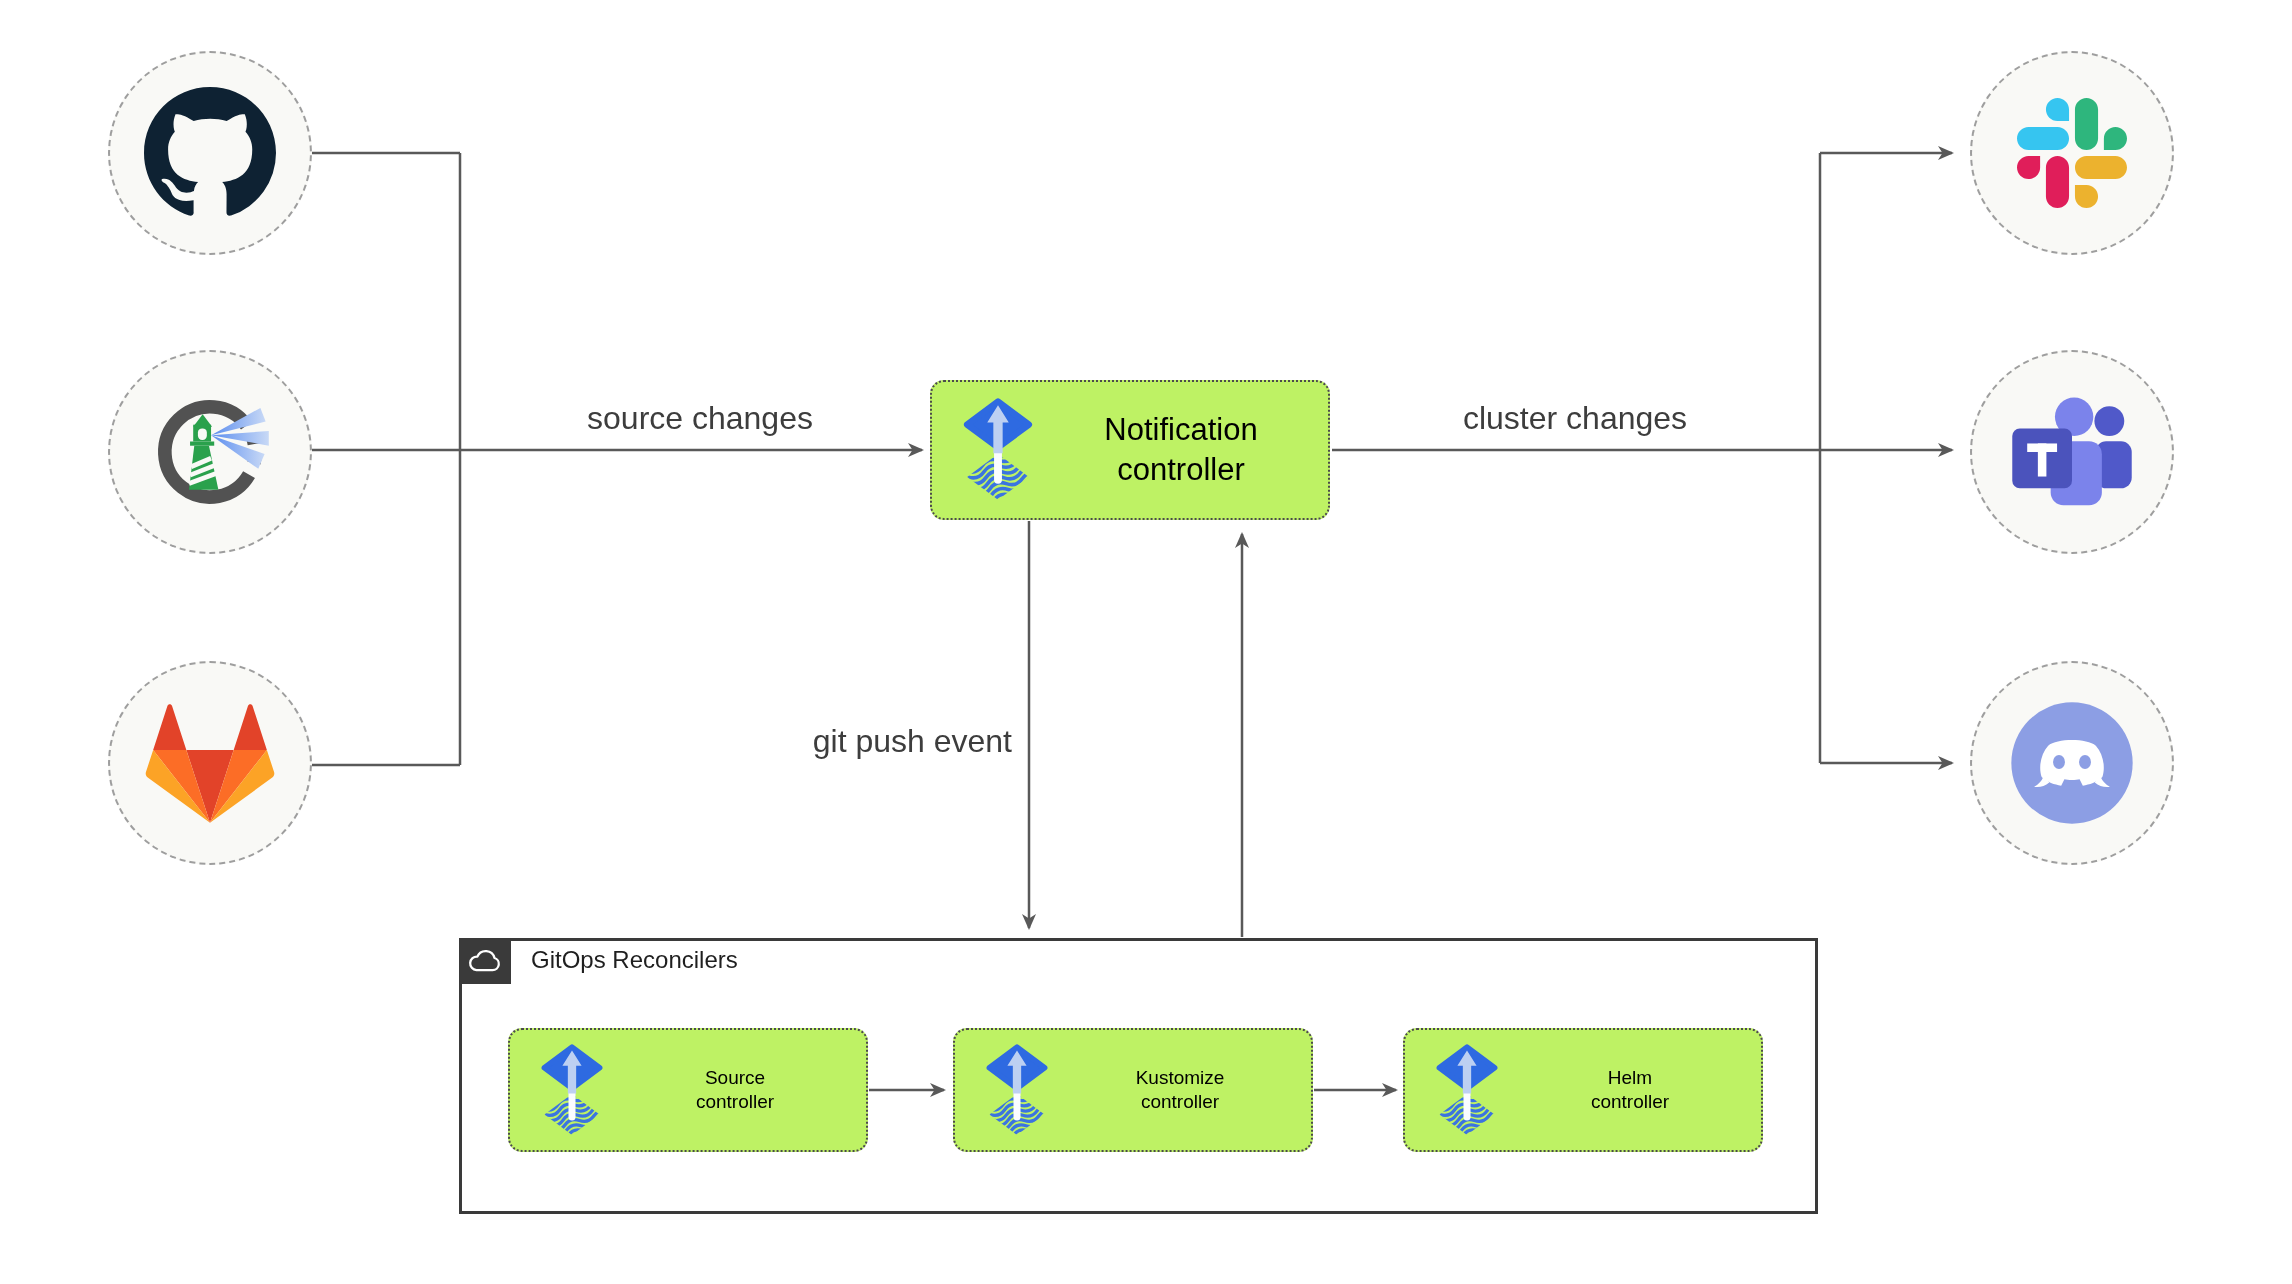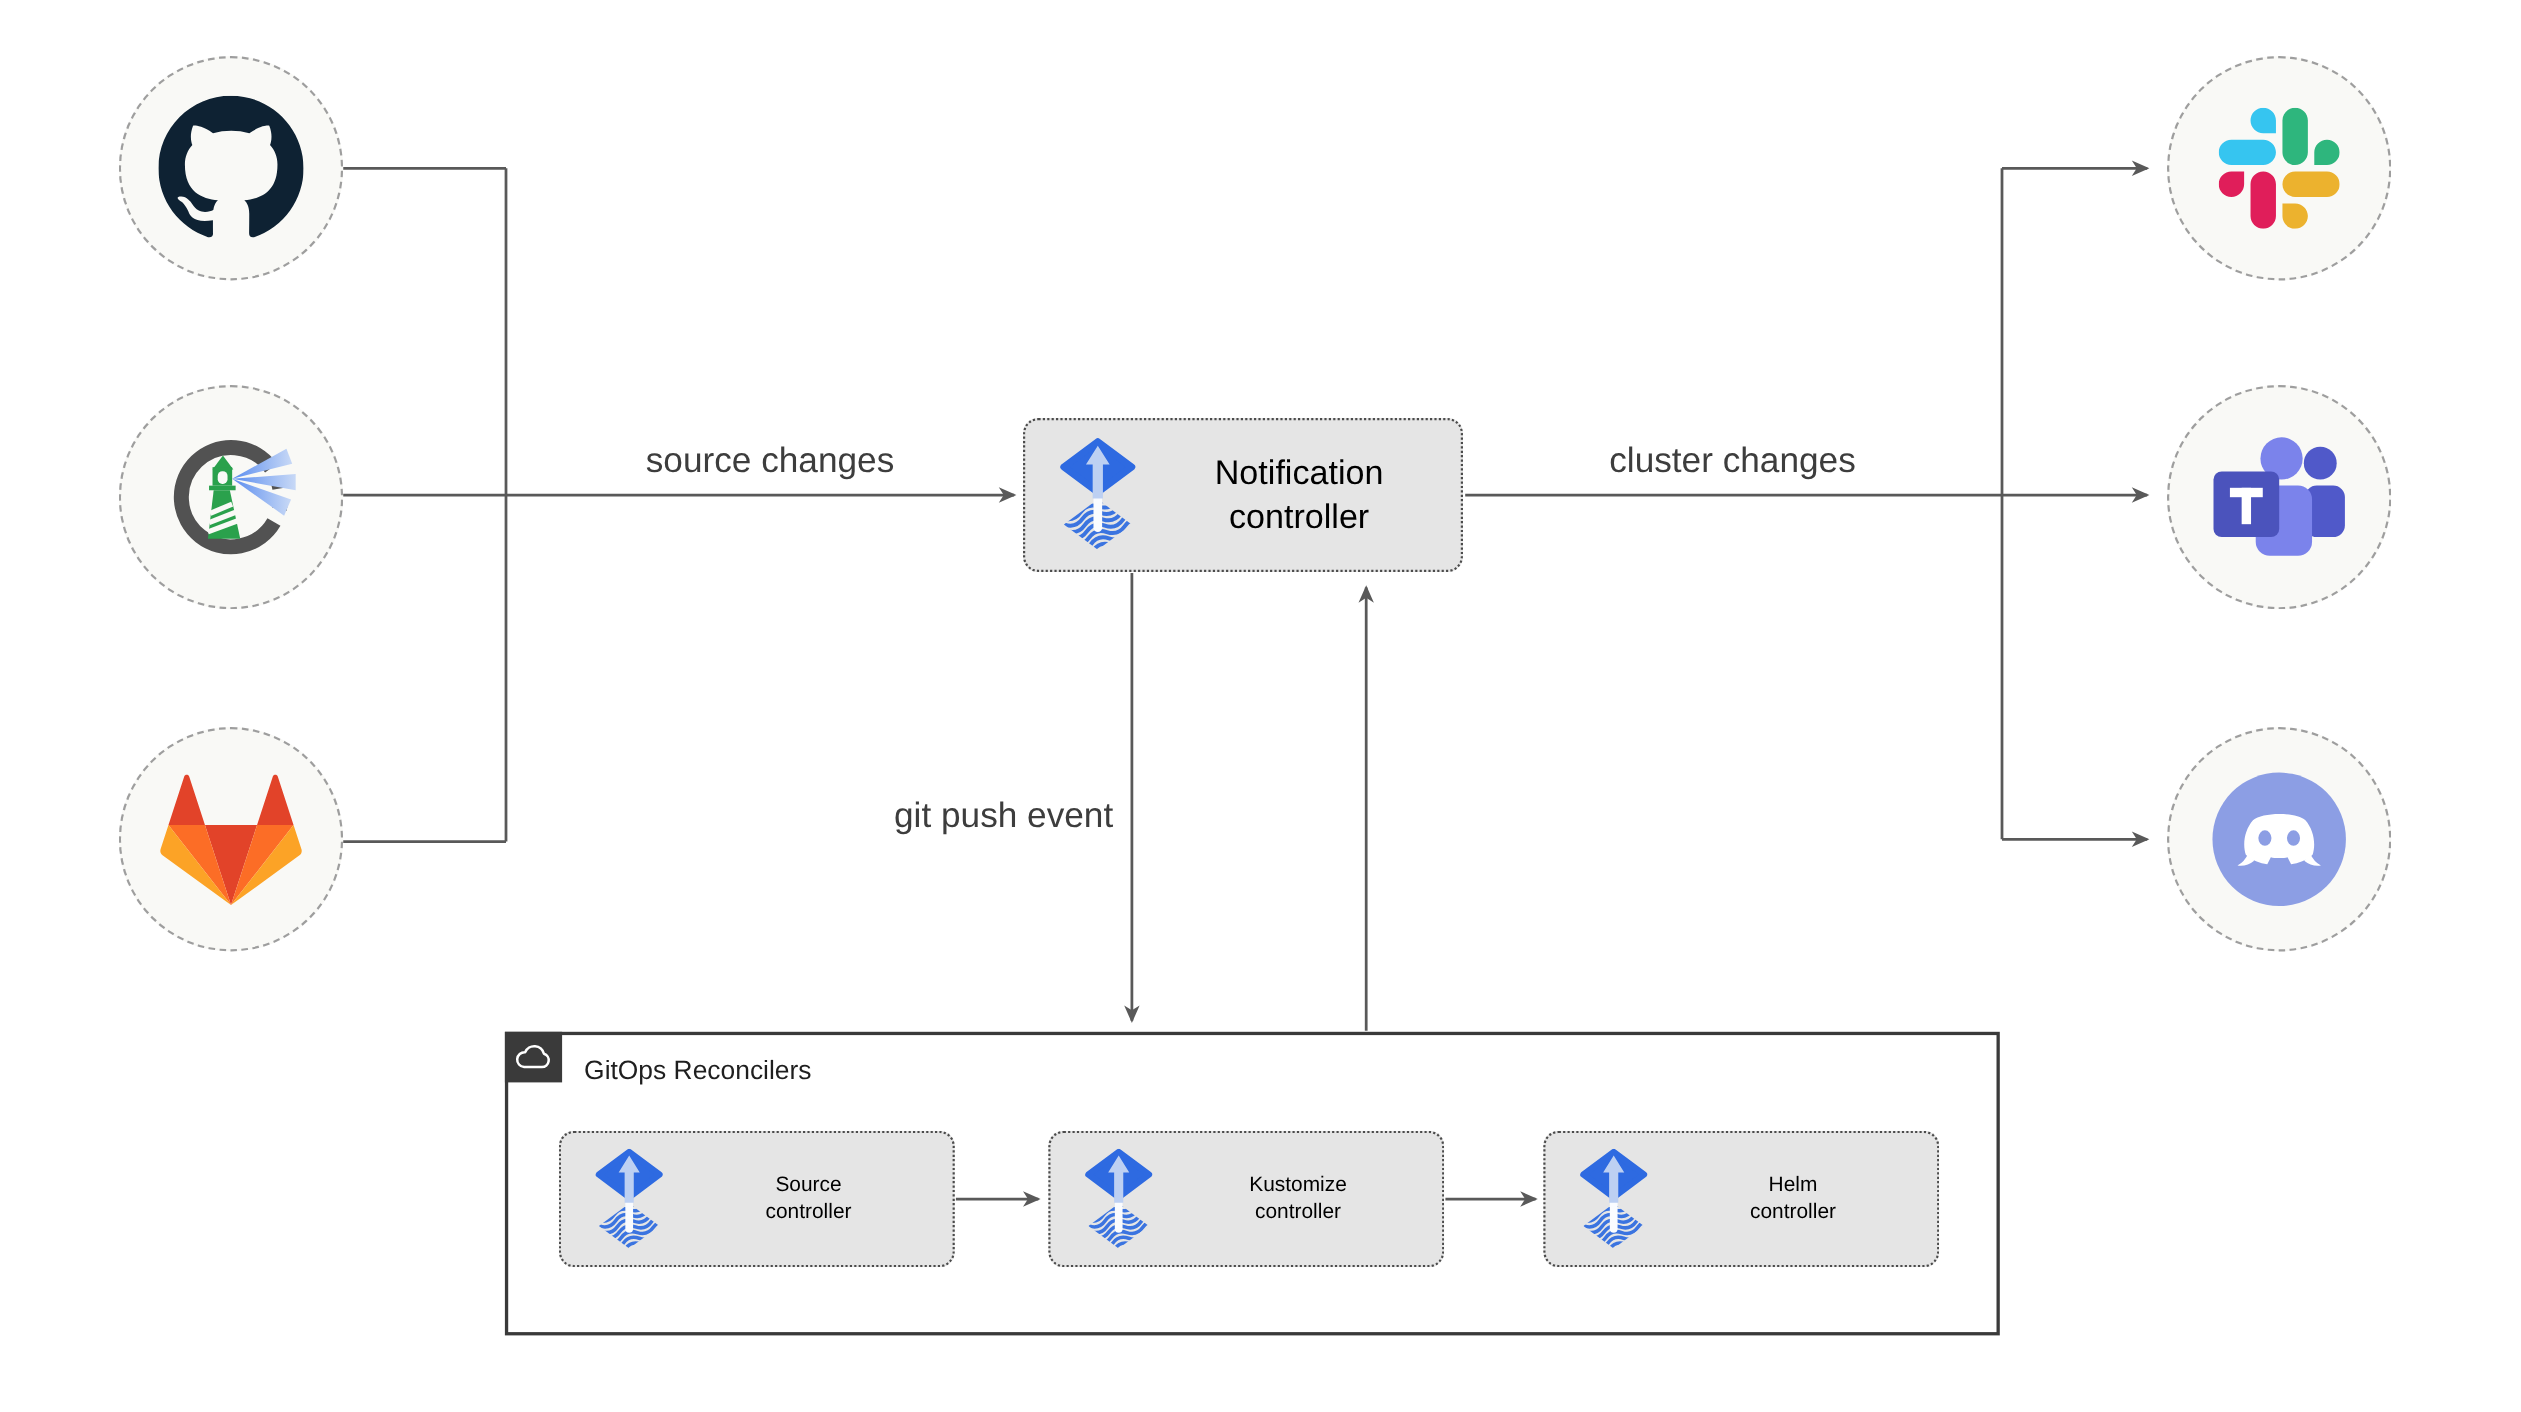--- a/index.html
+++ b/index.html
@@ -2,32 +2,32 @@
 <html><head>
 <meta charset="utf-8">
 <style>
   html,body{margin:0;padding:0;background:#ffffff;}
   body{width:2292px;height:1284px;font-family:"Liberation Sans",sans-serif;}
   .stage{position:relative;width:2292px;height:1284px;overflow:hidden;background:#ffffff;}
   .edges-layer{position:absolute;left:0;top:0;width:2292px;height:1284px;pointer-events:none;}
   .circle-node{position:absolute;width:204px;height:204px;border-radius:50%;
     background:#f9f9f6;border:2px dashed #9e9e9e;box-sizing:border-box;
     display:flex;align-items:center;justify-content:center;}
-  .flux-box{position:absolute;background:#e5e5e5;border:2px dotted #4b4b4b;border-radius:14px;
+  .flux-box{position:absolute;background:#bef264;border:2px dotted #4b4b4b;border-radius:14px;
     box-sizing:border-box;display:flex;align-items:center;}
   .flux-box .box-label{flex:1;text-align:center;color:#000000;white-space:pre-line;
     font-size:31px;line-height:1.28;}
   .flux-box.small .box-label{font-size:19px;}
   .flux-box .flux-ic{margin-left:30px;flex:0 0 auto;}
   .edge-label{position:absolute;font-size:32px;color:#3d3d3d;white-space:nowrap;}
   .group-box{position:absolute;left:459px;top:938px;width:1359px;height:276px;
     border:3px solid #3a3a3a;box-sizing:border-box;background:transparent;}
   .group-tab{position:absolute;left:459px;top:938px;width:52px;height:46px;background:#3a3a3a;
     display:flex;align-items:center;justify-content:center;}
-  .group-label{position:absolute;left:531px;top:946px;font-size:24px;color:#1f1f1f;white-space:nowrap;margin-top:14px;}
+  .group-label{position:absolute;left:531px;top:946px;font-size:24px;color:#1f1f1f;white-space:nowrap;}
 </style>
 </head>
 <body>
 
 <svg width="0" height="0" style="position:absolute" aria-hidden="true">
   <defs>
     <clipPath id="fluxclip">
         <path d="M50 78 L93 110 L50 142 L7 110 Z"></path>
       </clipPath>
     <symbol id="flux-icon-sym" viewBox="0 0 100 145">

